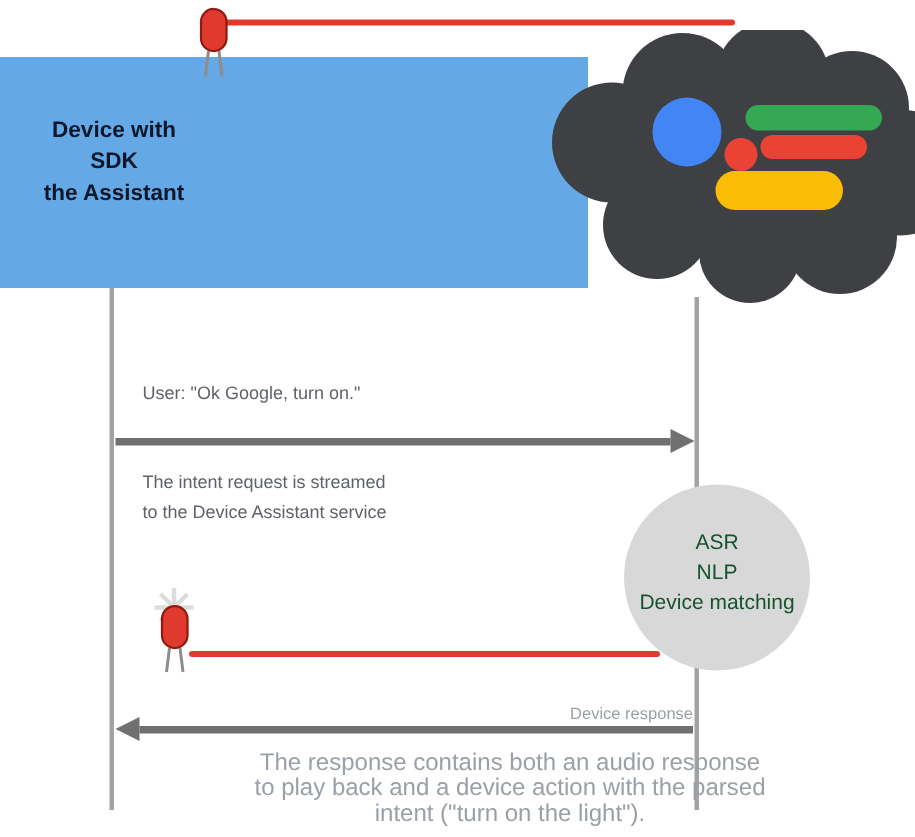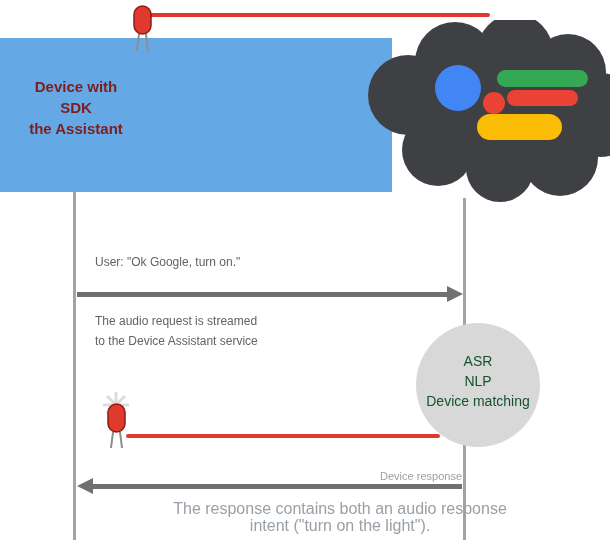--- a/index.html
+++ b/index.html
@@ -3,21 +3,21 @@
 <meta charset="utf-8">
 <style>
   html,body{margin:0;padding:0;background:#ffffff;}
   #canvas{
     position:relative;width:610px;height:558px;overflow:hidden;background:#ffffff;
     font-family:"Liberation Sans", sans-serif;
   }
   
   .device-box{position:absolute;left:0;top:38px;width:392px;height:154px;background:#64a9e6;}
   .device-label{position:absolute;left:8px;top:38px;width:136px;text-align:center;
-    font-size:15px;line-height:21px;color:#7f1d1d;font-weight:bold;}
+    font-size:15px;line-height:21px;color:#0f172a;font-weight:bold;}
   
   .lifeline{position:absolute;width:3px;background:#a3a3a3;z-index:0;}
   #lifeline-left{left:73px;top:192px;height:348px;}
   #lifeline-right{left:463px;top:198px;height:342px;}
   
   .redline{position:absolute;height:4px;background:#e03a2e;border-radius:2px;z-index:1;}
   #redline-top{left:140px;top:13px;width:350px;}
   #redline-bottom{left:126px;top:434px;width:314px;}
   
   .icon-svg{position:absolute;z-index:3;}
@@ -89,21 +89,21 @@
   </svg>
 
   <div class="lifeline" id="lifeline-left"></div>
   <div class="lifeline" id="lifeline-right"></div>
 
   <div class="msg-label" id="msg1">User: "Ok Google, turn on."</div>
   <div class="arrow-shaft" id="arrow1"></div>
   <div class="arrow-head" id="arrow1-head"></div>
 
   <div class="msg-label" id="msg2">
-    <div>The audio request is streamed</div>
+    <div>The intent request is streamed</div>
     <div>to the Device Assistant service</div>
   </div>
 
   <div class="process-circle">
     <div>ASR</div>
     <div>NLP</div>
     <div>Device matching</div>
   </div>
 
   <div class="redline" id="redline-bottom"></div>
@@ -121,16 +121,17 @@
     </g>
     <rect x="10" y="12" width="17" height="28" rx="8.5" stroke="#8e1a12" stroke-width="1.5" fill="#e03a2e"></rect>
   </svg>
 
   <div class="msg-label" id="response-label">Device response</div>
   <div class="arrow-shaft" id="arrow2"></div>
   <div class="arrow-head" id="arrow2-head"></div>
 
   <div class="footnote">
     <div>The response contains both an audio response</div>
+    <div>to play back and a device action with the parsed</div>
     <div>intent ("turn on the light").</div>
   </div>
 
 </div>
 
 </body></html>

